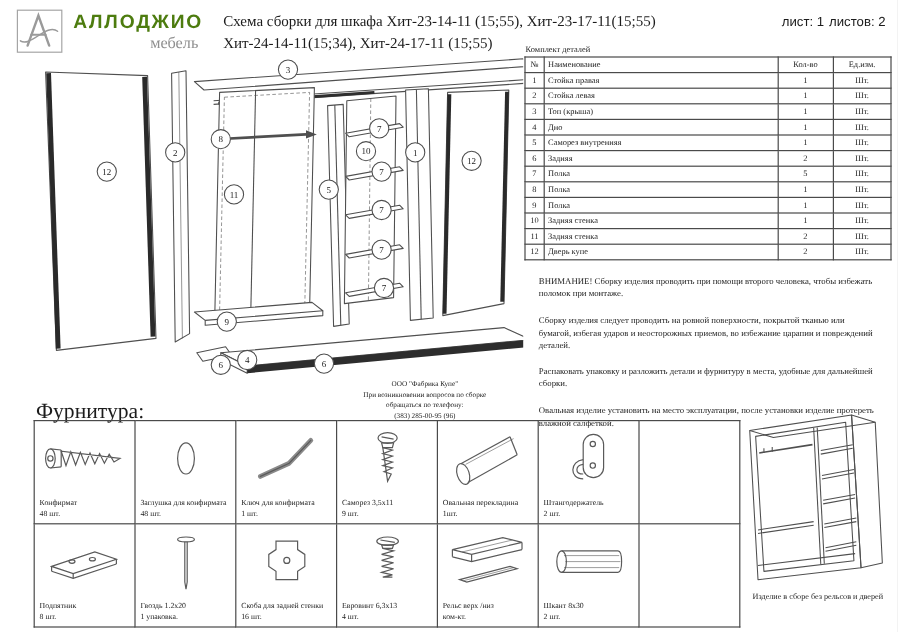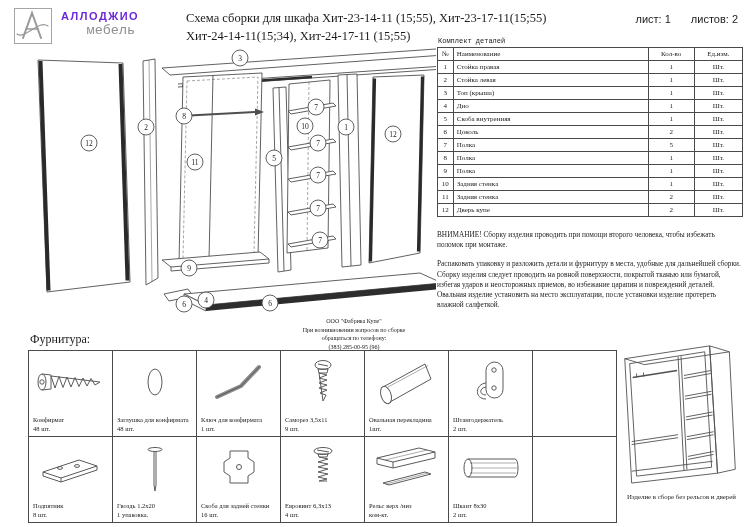--- a/index.html
+++ b/index.html
@@ -3,48 +3,48 @@
 <meta charset="utf-8">
 <style>
   html,body{margin:0;padding:0;background:#e8e8e8;}
   .page{position:relative;width:748px;height:527px;background:#ffffff;
         font-family:"Liberation Serif",serif;color:#1c1c1c;overflow:hidden;margin:0 auto;}
 
   
   .logo{position:absolute;left:14px;top:8px;display:flex;gap:9px;align-items:flex-start;}
   .logo-box{width:38px;height:36px;border:1.5px solid #a5a5a5;box-sizing:border-box;}
   .logo-txt{padding-top:3px;}
-  .brand{font-family:"Liberation Sans",sans-serif;font-weight:bold;font-size:11px;
-         letter-spacing:1.5px;color:#6d28d9;line-height:1.05;}
-  .brand-sub{font-family:Liberation Mono, monospace;font-size:13.5px;color:#8f8f8f;
+  .brand{font-family:"Liberation Sans",sans-serif;font-weight:bold;font-size:16px;
+         letter-spacing:1.5px;color:#4d7c0f;line-height:1.05;}
+  .brand-sub{font-family:Liberation Serif, serif;font-size:13.5px;color:#8f8f8f;
          text-align:right;padding-right:4px;line-height:1.15;}
   .title{position:absolute;left:186px;top:9px;width:400px;font-size:12.5px;line-height:1.45;font-family:Liberation Serif, serif;}
   .sheetinfo{position:absolute;right:10px;top:13px;font-family:"Liberation Sans",sans-serif;
-         font-size:11px;display:flex;gap:20px;}
+         font-size:11px;display:flex;gap:4px;}
 
   
   .rightcol{position:absolute;left:437px;top:37px;width:306px;}
-  .tbl-caption{font-size:7px;margin:0 0 2px 1px;font-family:Liberation Mono, monospace;}
+  .tbl-caption{font-size:7px;margin:0 0 2px 1px;}
   table.parts{border-collapse:collapse;width:100%;font-size:7px;table-layout:fixed;}
   .parts th,.parts td{border:0.7px solid #4a4a4a;padding:1.5px 3px;height:9px;
          text-align:center;font-weight:normal;overflow:hidden;white-space:nowrap;}
   .parts .nm{text-align:left;}
   .c-num{width:15px;} .c-name{width:186px;} .c-qty{width:44px;} .c-unit{width:46px;}
   .notes{font-size:7.3px;line-height:1.4;margin-top:13px;}
-  .notes p{margin:0;}
+  .notes p{margin:12px;}
   .notes .gap{margin-bottom:9px;}
   .notes .gap2{margin-top:9px;}
 
   
   .diagram-svg{position:absolute;left:12px;top:42px;}
   .factory-note{position:absolute;left:276px;top:317px;width:156px;text-align:center;
          font-size:6px;line-height:1.45;}
 
   
-  .hw-title{position:absolute;left:30px;top:332px;font-size:12px;}
+  .hw-title{position:absolute;left:30px;top:332px;font-size:18px;}
   table.hw{position:absolute;left:28px;top:350px;border-collapse:collapse;table-layout:fixed;}
   .hw td{border:0.7px solid #4a4a4a;width:84px;height:86px;vertical-align:bottom;
          padding:3px 4px;position:relative;box-sizing:border-box;}
   .hw-icon{position:absolute;top:4px;left:0;right:0;height:54px;
          display:flex;align-items:center;justify-content:center;}
   .hw-label{font-size:6.5px;line-height:1.3;}
 
   
   .assembled{position:absolute;left:617px;top:337px;width:129px;text-align:center;}
   .assembled-caption{font-size:6.8px;margin-top:2px;}
@@ -253,27 +253,27 @@
             <td>Шт.</td>
           </tr>
       <tr>
             <td>4</td>
             <td class="nm">Дно</td>
             <td>1</td>
             <td>Шт.</td>
           </tr>
       <tr>
             <td>5</td>
-            <td class="nm">Скоба внутренняя</td>
+            <td class="nm">Саморез внутренняя</td>
             <td>1</td>
             <td>Шт.</td>
           </tr>
       <tr>
             <td>6</td>
-            <td class="nm">Цоколь</td>
+            <td class="nm">Задняя</td>
             <td>2</td>
             <td>Шт.</td>
           </tr>
       <tr>
             <td>7</td>
             <td class="nm">Полка</td>
             <td>5</td>
             <td>Шт.</td>
           </tr>
       <tr>
@@ -304,22 +304,22 @@
             <td>12</td>
             <td class="nm">Дверь купе</td>
             <td>2</td>
             <td>Шт.</td>
           </tr>
     </tbody>
       </table>
 
     <div class="notes">
       <p class="gap">ВНИМАНИЕ! Сборку изделия проводить при помощи второго человека, чтобы избежать поломок при монтаже.</p>
+      <p>Сборку изделия следует проводить на ровной поверхности, покрытой тканью или бумагой, избегая ударов и неосторожных приемов, во избежание царапин и повреждений деталей.</p>
       <p>Распаковать упаковку и разложить детали и фурнитуру в места, удобные для дальнейшей сборки.</p>
-      <p>Сборку изделия следует проводить на ровной поверхности, покрытой тканью или бумагой, избегая ударов и неосторожных приемов, во избежание царапин и повреждений деталей.</p>
       <p>Овальная изделие установить на место эксплуатации, после установки изделие протереть влажной салфеткой.</p>
     </div>
   </div>
 
   <div class="hw-title">Фурнитура:</div>
   <table class="hw">
     <tbody>
         <tr>
       <td>
         <div class="hw-icon">

